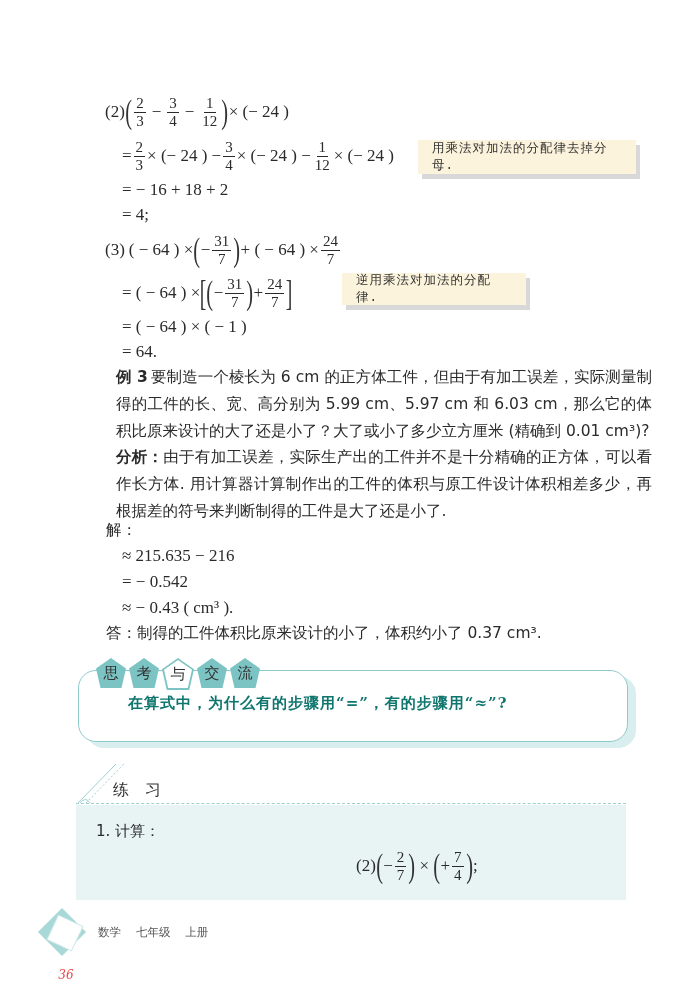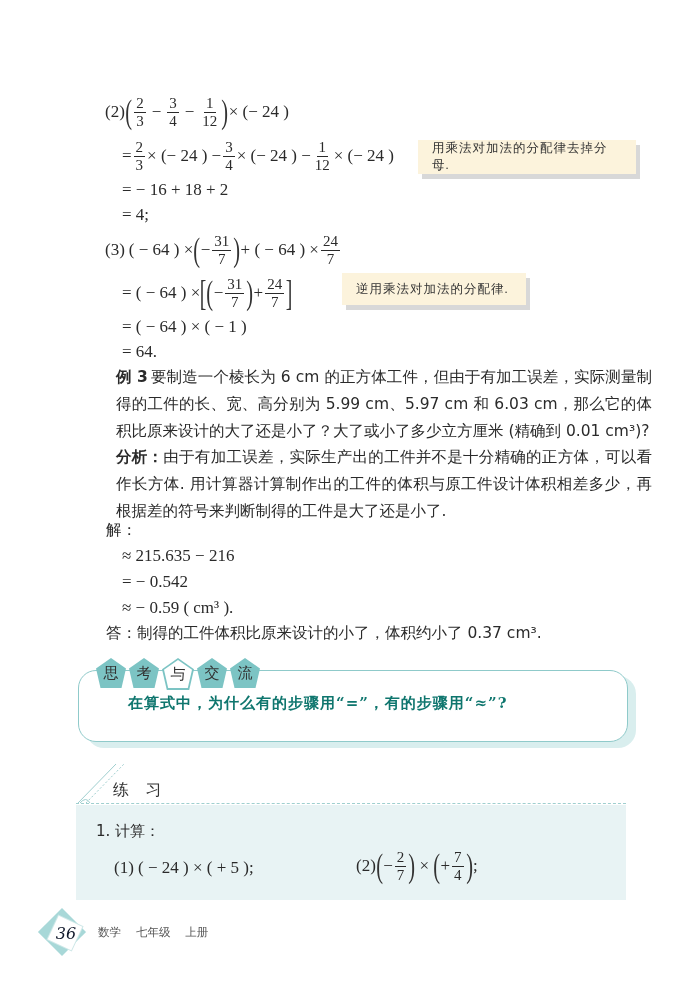--- a/index.html
+++ b/index.html
@@ -9,41 +9,41 @@
 
   .math { font-family: "Liberation Serif", "DejaVu Serif", serif; font-size: 17px; color: #2a2a2a; white-space: nowrap; }
   .line { position: absolute; display: flex; align-items: center; }
   .frac { display: inline-flex; flex-direction: column; align-items: center; vertical-align: middle; margin: 0 2px; font-size: 15px; line-height: 1; }
   .frac .num { padding: 0 2px 1px; border-bottom: 1px solid #2a2a2a; }
   .frac .den { padding: 1px 2px 0; }
   .paren { font-size: 34px; font-weight: 200; line-height: 1; transform: scaleX(0.6); display: inline-block; margin: 0 -2px; color: #333; }
   .brack { font-size: 36px; font-weight: 200; line-height: 1; transform: scaleX(0.55); display: inline-block; margin: 0 -3px; color: #333; }
   .op { margin: 0 4px; }
 
-  .note { position: absolute; background: #fcf3dc; box-shadow: 4px 5px 0 #d8d8d8; font-family: Liberation Serif, serif; font-size: 12.5px; color: #333; padding: 0 14px; display: flex; align-items: center; letter-spacing: 1px; }
+  .note { position: absolute; background: #fcf3dc; box-shadow: 4px 5px 0 #d8d8d8; font-family: Liberation Mono, monospace; font-size: 12.5px; color: #333; padding: 0 14px; display: flex; align-items: center; letter-spacing: 1px; }
 
   .para { position: absolute; left: 86px; width: 566px; font-family: "DejaVu Sans", sans-serif; font-size: 15.5px; line-height: 27px; color: #2a2a2a; text-align: justify; }
   .para .indent { padding-left: 30px; }
   .label-bold { font-weight: bold; }
 
   .discuss { position: absolute; left: 78px; top: 670px; width: 550px; height: 72px; border: 1.5px solid #8fcaca; border-radius: 18px; background: #fff; box-shadow: 8px 6px 0 #d9eeee; }
   .discuss-tabs { position: absolute; left: 96px; top: 658px; display: flex; gap: 3px; }
   .tab { width: 30px; height: 30px; background: #7cc4c4; color: #333; font-family: "DejaVu Sans", sans-serif; font-size: 15px; display: flex; align-items: center; justify-content: center; clip-path: polygon(50% 0, 100% 35%, 85% 100%, 15% 100%, 0 35%); }
   .tab.light { background: #ffffff; box-shadow: none; outline: none; }
   .tab-wrap { width: 32px; height: 32px; display: flex; align-items: center; justify-content: center; background: #7cc4c4; clip-path: polygon(50% 0, 100% 35%, 85% 100%, 15% 100%, 0 35%); }
   .discuss-text { position: absolute; left: 128px; top: 694px; font-family: "DejaVu Serif", serif; font-size: 15px; color: #0f766e; letter-spacing: 1px; font-weight: bold; }
 
   .exercise-head { position: absolute; left: 76px; top: 768px; width: 550px; height: 36px; border-bottom: 1px dashed #9fcfcf; }
   .exercise-deco { position: absolute; left: 76px; top: 762px; width: 60px; height: 42px; }
-  .exercise-title { position: absolute; left: 113px; top: 780px; font-family: Liberation Sans, sans-serif; font-size: 16px; color: #333; letter-spacing: 6px; }
+  .exercise-title { position: absolute; left: 113px; top: 780px; font-family: Liberation Serif, serif; font-size: 16px; color: #333; letter-spacing: 6px; }
   .exercise-box { position: absolute; left: 76px; top: 805px; width: 550px; height: 95px; background: #e8f3f4; }
 
   .footer-diamond { position: absolute; left: 45px; top: 915px; width: 34px; height: 34px; transform: rotate(45deg); background: #a8d8d8; }
   .footer-diamond-inner { position: absolute; left: 52px; top: 920px; width: 26px; height: 26px; transform: rotate(25deg); background: #fff; box-shadow: 0 0 0 1px #cfe8e8; }
-  .page-num { position: absolute; left: 55px; top: 924px; width: 22px; text-align: center; font-family: "DejaVu Serif", serif; font-style: italic; font-size: 16px; color: #0f172a; }
+  .page-num { position: absolute; left: 55px; top: 968px; width: 22px; text-align: center; font-family: "DejaVu Serif", serif; font-style: italic; font-size: 12px; color: #ef4444; }
   .footer-text { position: absolute; left: 98px; top: 925px; font-family: Liberation Mono, monospace; font-size: 11.5px; color: #555; word-spacing: 8px; }
 </style>
 </head>
 <body>
 
 <div class="page">
 
   <div class="line math" style="left:105px; top:92px; height:40px;">
     <span>(2)</span>
     <span class="paren">(</span>
@@ -139,21 +139,21 @@
     <div class="indent">
       <span class="label-bold">分析：</span><span>由于有加工误差，实际生产出的工件并不是十分精确的正方体，可以看作长方体. 用计算器计算制作出的工件的体积与原工件设计体积相差多少，再根据差的符号来判断制得的工件是大了还是小了.</span>
     </div>
   </div>
 
   <div class="line" style="left:106px; top:520px; font-family:'DejaVu Sans',sans-serif; font-size:15.5px;">
     <span>解：</span>
   </div>
   <div class="line math" style="left:122px; top:546px;">≈ 215.635 − 216</div>
   <div class="line math" style="left:122px; top:572px;">= − 0.542</div>
-  <div class="line math" style="left:122px; top:598px;">≈ − 0.59 ( cm³ ).</div>
+  <div class="line math" style="left:122px; top:598px;">≈ − 0.43 ( cm³ ).</div>
 
   <div class="line" style="left:106px; top:623px; font-family:'DejaVu Sans',sans-serif; font-size:15.5px;">
     <span>答：</span>
     <span>制得的工件体积比原来设计的小了，体积约小了 0.37 cm³.</span>
   </div>
 
   <div class="discuss"></div>
   <div class="discuss-tabs">
     <div class="tab">思</div>
     <div class="tab">考</div>
@@ -167,21 +167,20 @@
 
   <div class="exercise-head"></div>
   <svg class="exercise-deco" viewBox="0 0 60 42">
     <line x1="2" y1="41" x2="40" y2="2" stroke="#9fcfcf" stroke-width="1"></line>
     <line x1="10" y1="41" x2="48" y2="2" stroke="#9fcfcf" stroke-width="1" stroke-dasharray="2,2"></line>
     <path d="M 4 41 Q 10 34 14 41" fill="none" stroke="#9fcfcf" stroke-width="1"></path>
   </svg>
   <div class="exercise-title">练 习</div>
   <div class="exercise-box"></div>
   <div class="line" style="left:96px; top:822px; font-family:'DejaVu Sans',sans-serif; font-size:15px;">1. 计算：</div>
-  <div class="line math" style="left:114px; top:858px;">(1) ( − 24 ) × ( + 5 );</div>
   <div class="line math" style="left:356px; top:846px; height:40px;">
     <span>(2)</span>
     <span class="paren">(</span>
     <span>−</span>
     <span class="frac">
         <span class="num">2</span>
         <span class="den">7</span>
       </span>
     <span class="paren">)</span>
     <span class="op">×</span>

